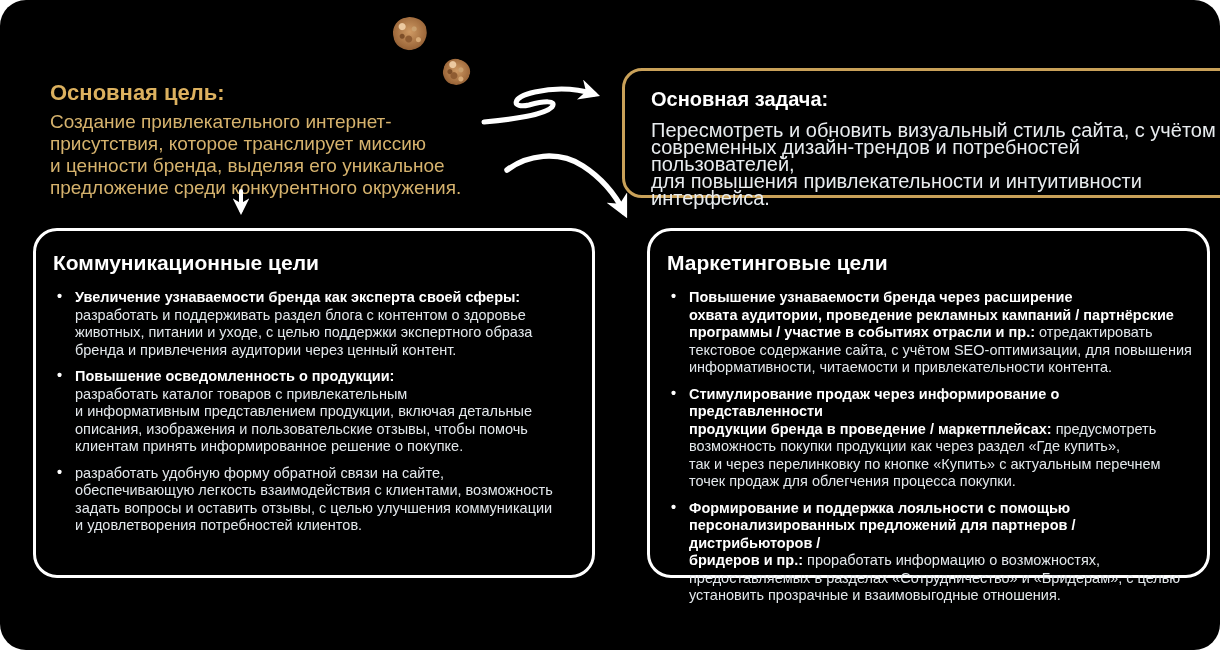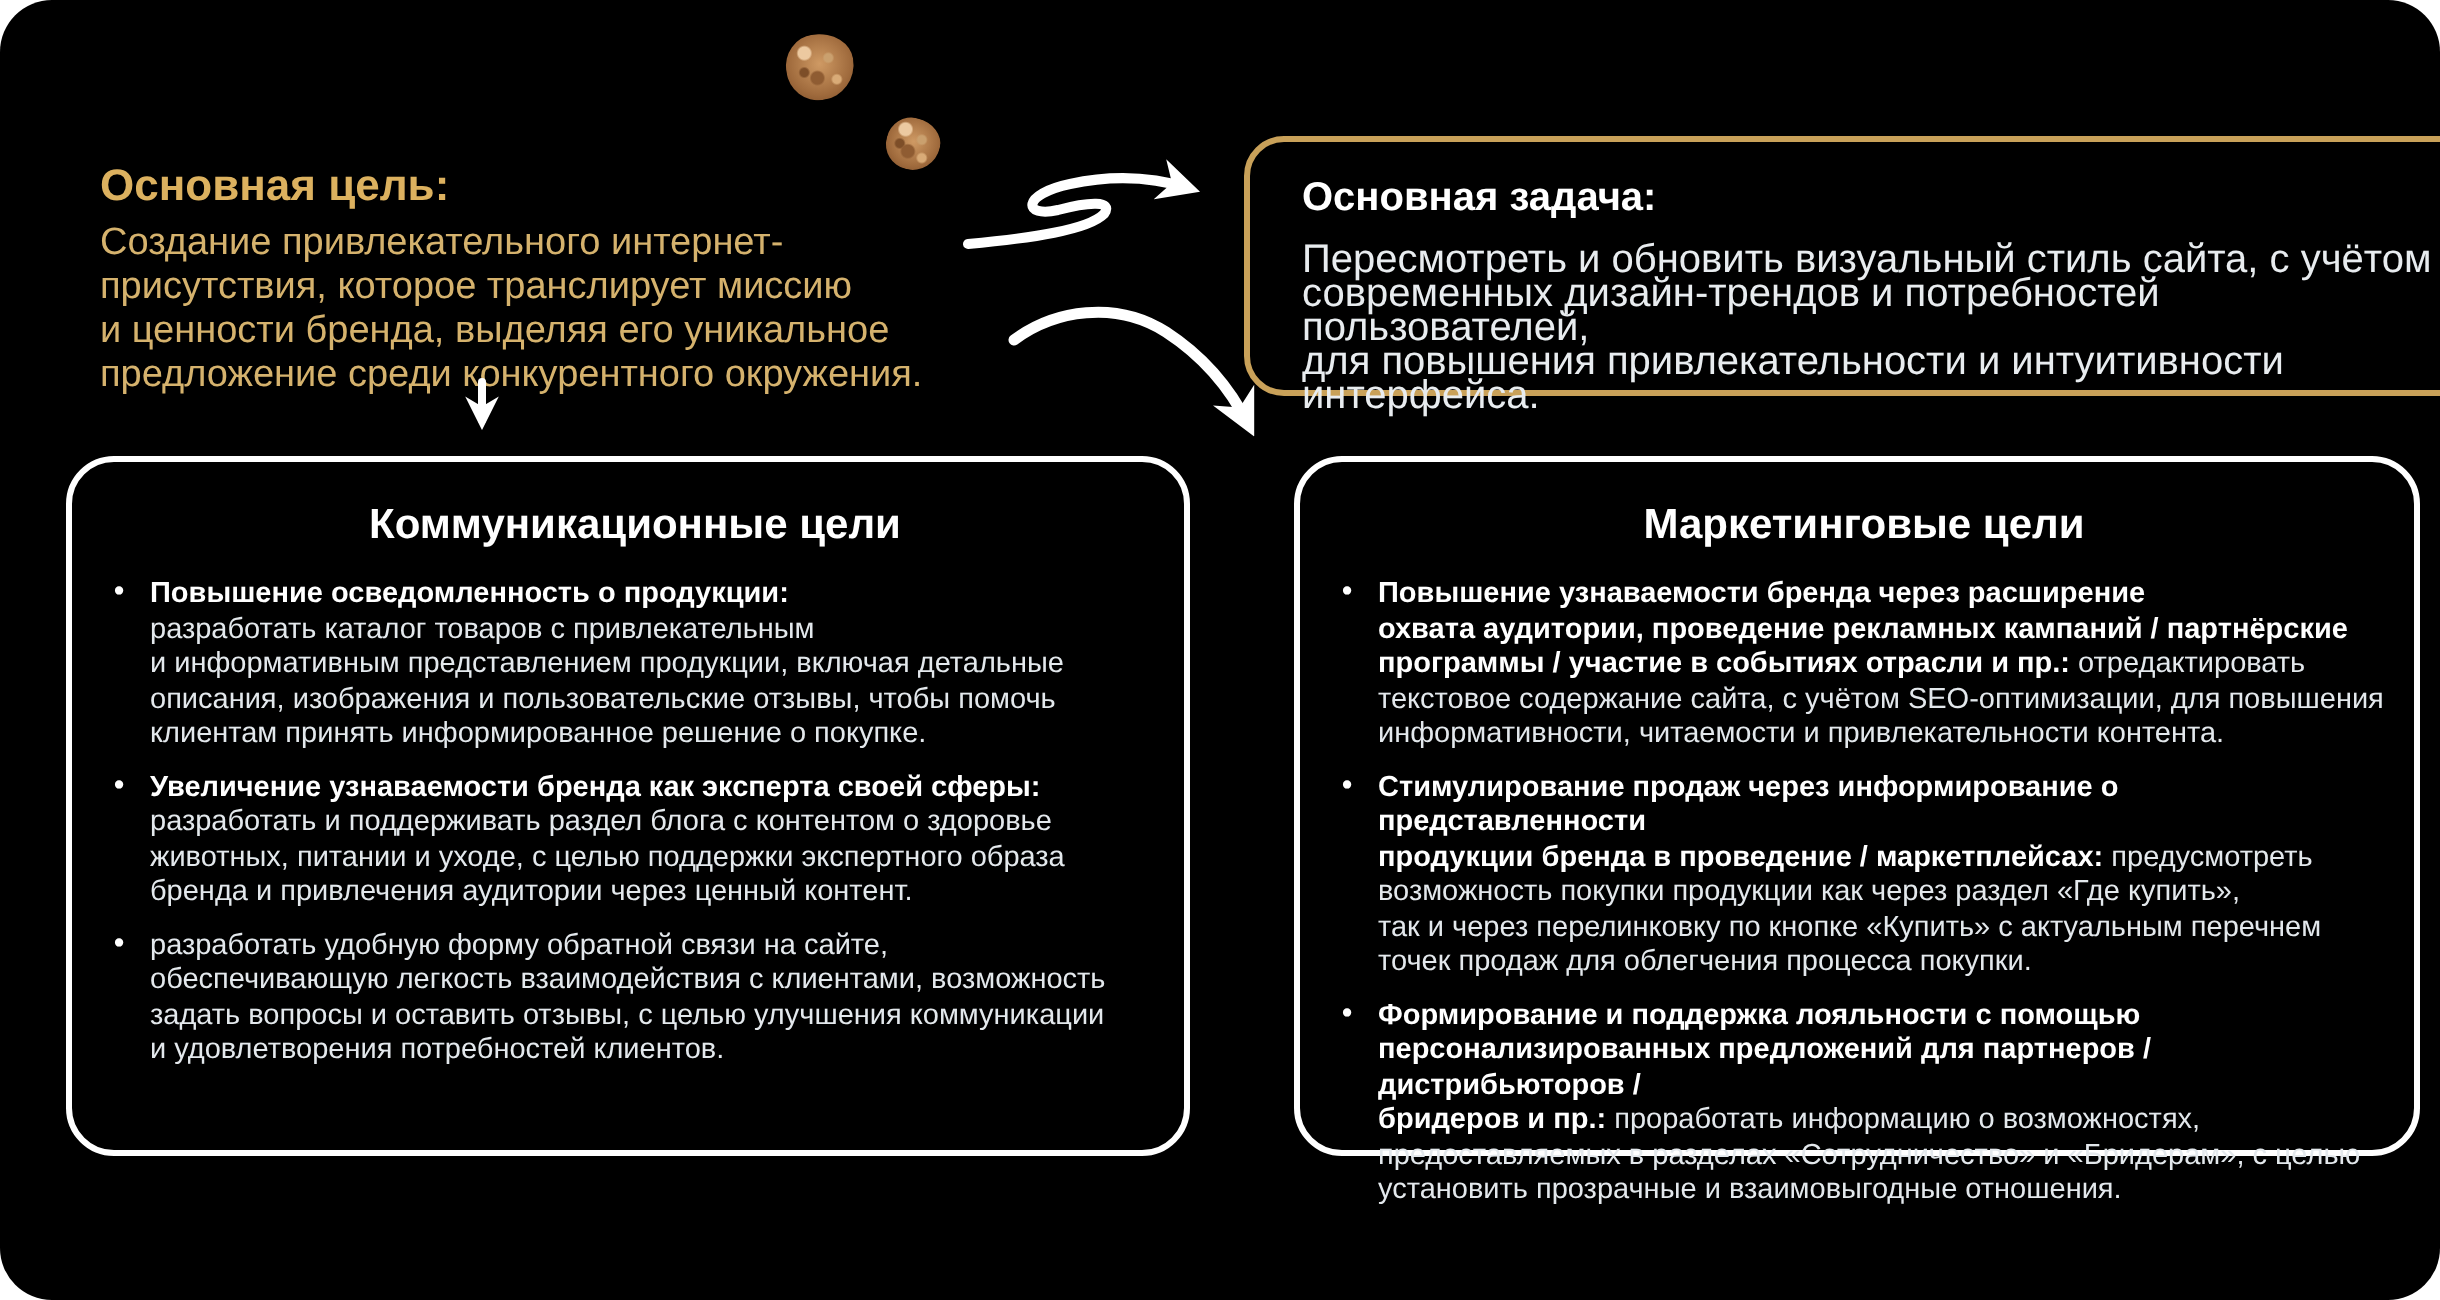--- a/index.html
+++ b/index.html
@@ -22,21 +22,21 @@
   .task-title { color:#ffffff; font-size:20px; font-weight:bold; margin:0 0 11px 0; }
   .task-text  { color:#e8ecef; font-size:20px; line-height:17px; white-space:pre-line; }
 
   
   .wbox {
     position:absolute; top:228px; height:350px; box-sizing:border-box;
     border:3px solid #ffffff; border-radius:24px; padding:12px 10px 0 15px;
   }
   .comm-box { left:33px;  width:562px; }
   .mkt-box  { left:647px; width:563px; }
-  .box-title { color:#ffffff; font-size:21px; font-weight:bold; margin:8px 0 14px 2px;text-align:center; }
+  .box-title { color:#ffffff; font-size:21px; font-weight:bold; margin:8px 0 14px 2px; }
   .wbox ul { list-style:none; margin:0; padding:0; }
   .wbox li {
     position:relative; padding-left:24px; margin-bottom:9px;
     color:#e3e8ec; font-size:14.5px; line-height:17.5px; white-space:pre-line;
   }
   .wbox li::before { content:"\2022"; position:absolute; left:6px; top:-1px; color:#ffffff; font-weight:bold; }
   .lead { color:#ffffff; font-weight:bold; }
   .comm-box .lead { display:block; }
 
   
@@ -92,27 +92,27 @@
   <div class="task-box">
     <div class="task-title">Основная задача:</div>
     <div class="task-text">Пересмотреть и обновить визуальный стиль сайта, с учётом
 современных дизайн-трендов и потребностей пользователей,
 для повышения привлекательности и интуитивности интерфейса.</div>
   </div>
 
   <div class="wbox comm-box">
     <div class="box-title">Коммуникационные цели</div>
     <ul>
+      <li><span class="lead">Увеличение узнаваемости бренда как эксперта своей сферы:</span><span>разработать и поддерживать раздел блога с контентом о здоровье
+животных, питании и уходе, с целью поддержки экспертного образа
+бренда и привлечения аудитории через ценный контент.</span></li>
       <li><span class="lead">Повышение осведомленность о продукции:</span><span>разработать каталог товаров с привлекательным
 и информативным представлением продукции, включая детальные
 описания, изображения и пользовательские отзывы, чтобы помочь
 клиентам принять информированное решение о покупке.</span></li>
-      <li><span class="lead">Увеличение узнаваемости бренда как эксперта своей сферы:</span><span>разработать и поддерживать раздел блога с контентом о здоровье
-животных, питании и уходе, с целью поддержки экспертного образа
-бренда и привлечения аудитории через ценный контент.</span></li>
       <li><span>разработать удобную форму обратной связи на сайте,
 обеспечивающую легкость взаимодействия с клиентами, возможность
 задать вопросы и оставить отзывы, с целью улучшения коммуникации
 и удовлетворения потребностей клиентов.</span></li>
     </ul>
   </div>
 
   <div class="wbox mkt-box">
     <div class="box-title">Маркетинговые цели</div>
     <ul>

